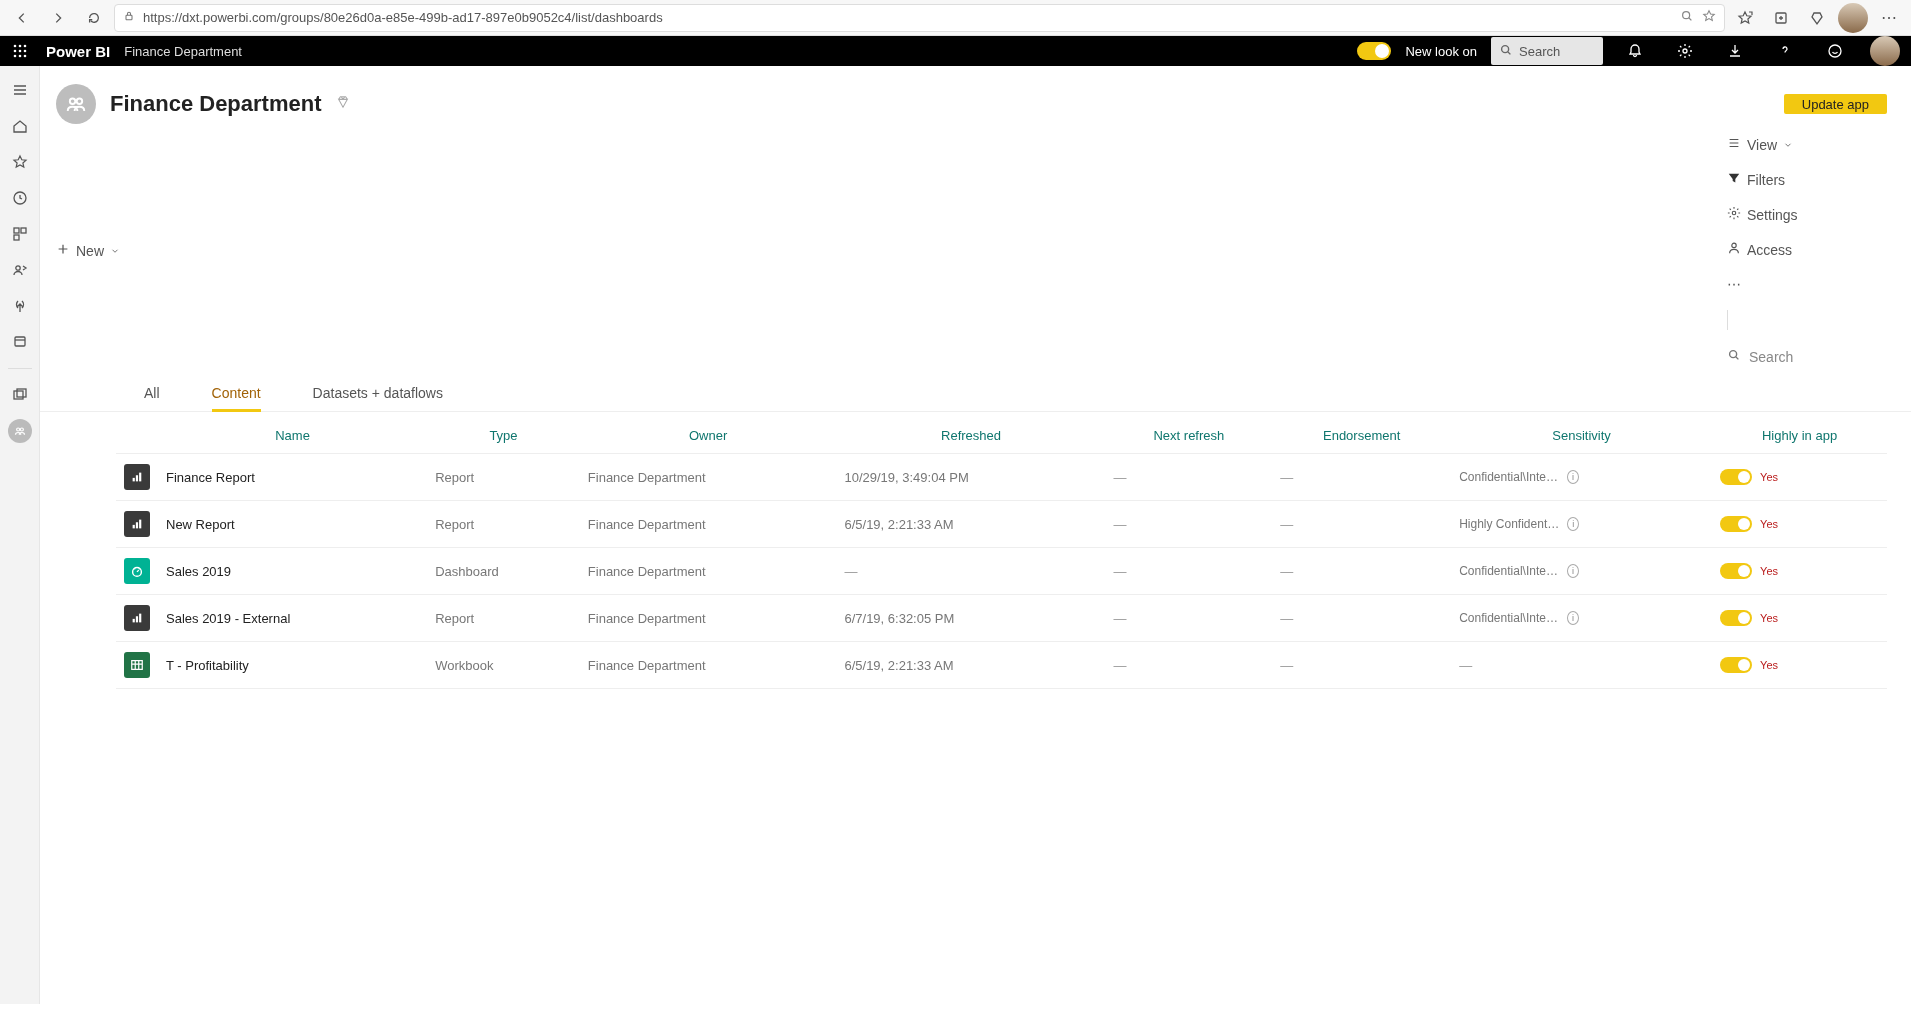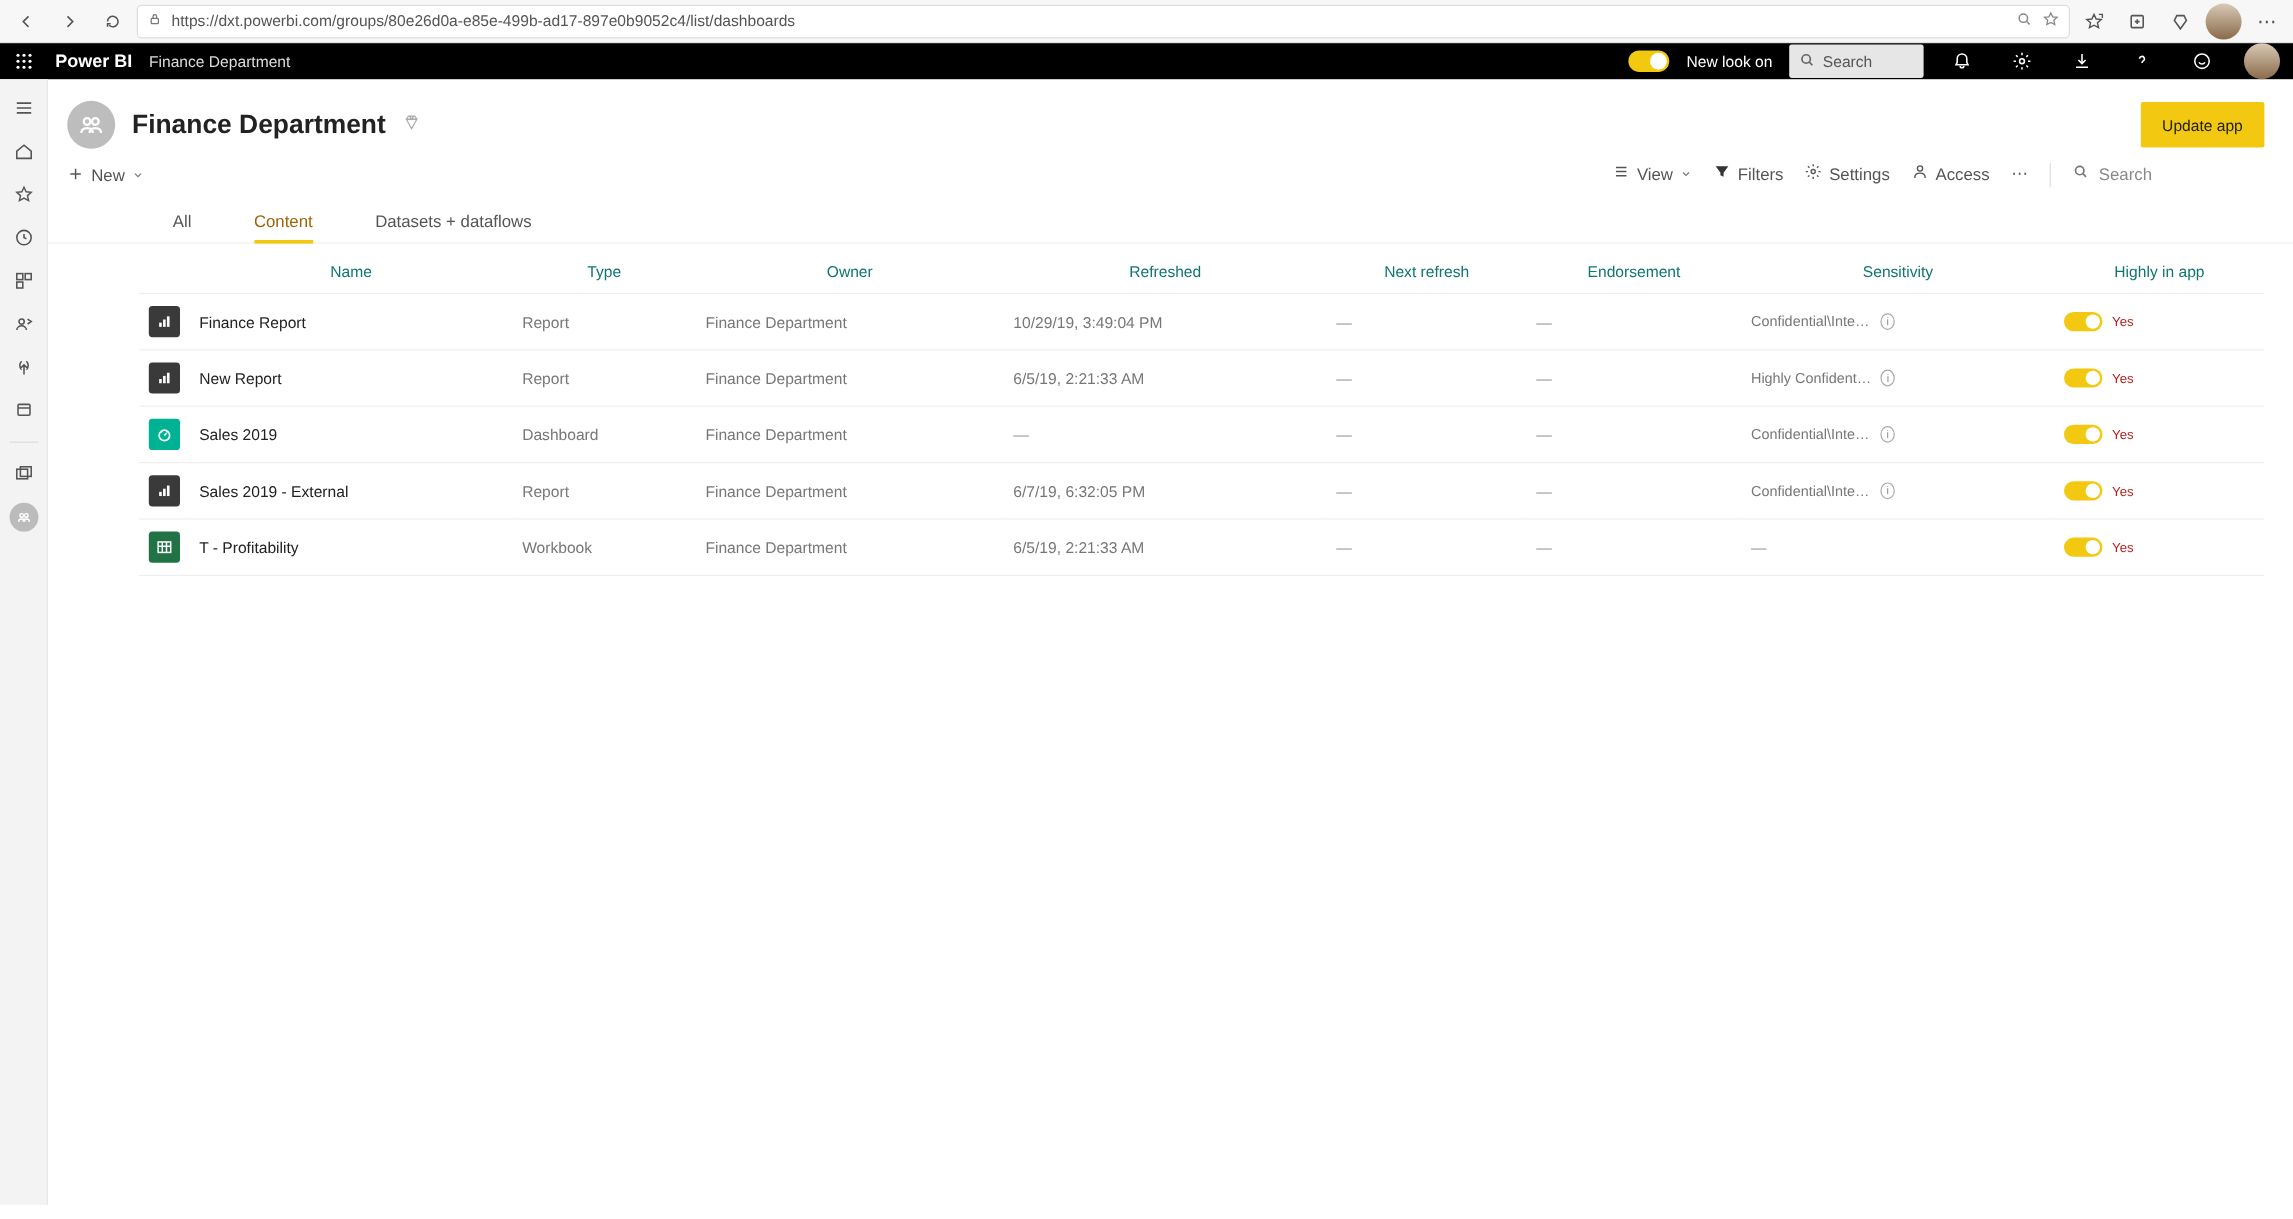--- a/index.html
+++ b/index.html
@@ -69,30 +69,30 @@
   
   .ws-header {
     display:flex; align-items:center; padding: 18px 24px 8px 16px; gap:14px;
   }
   .ws-avatar {
     width: 40px; height:40px; border-radius:50%; background:#bdbdbd; display:flex;
     align-items:center; justify-content:center; color:#fff;
   }
   .ws-title { font-size: 22px; font-weight:600; color:#222; }
   .update-btn {
-    margin-left:auto; background:#f2c811; color:#222; border:none; height:38px; padding:0 18px;
+    margin-left:auto; background:#f2c811; color:#222; border:none; height:20px; padding:0 18px;
     font-size:13px; cursor:pointer; border-radius:2px;
   }
 
   
   .action-bar {
     display:flex; align-items:center; padding: 4px 24px 10px 16px; gap:18px; font-size:14px; color:#333;
   }
   .ab-left,.ab-right { display:flex; align-items:flex-start; gap:18px; }
-  .ab-right { margin-left:auto; }
+  .ab-right { margin-left:auto;flex-direction:column; }
   .ab-item { display:flex; align-items:center; gap:6px; cursor:pointer; color:#555; }
   .ab-sep { width:1px; height:20px; background:#ddd; }
   .search2 {
     display:flex; align-items:center; gap:8px; color:#888; font-size:14px;
     width:160px;
   }
 
   
   .tabs {
     display:flex; gap:24px; padding: 4px 0 0 76px; font-size:14px; color:#555;

